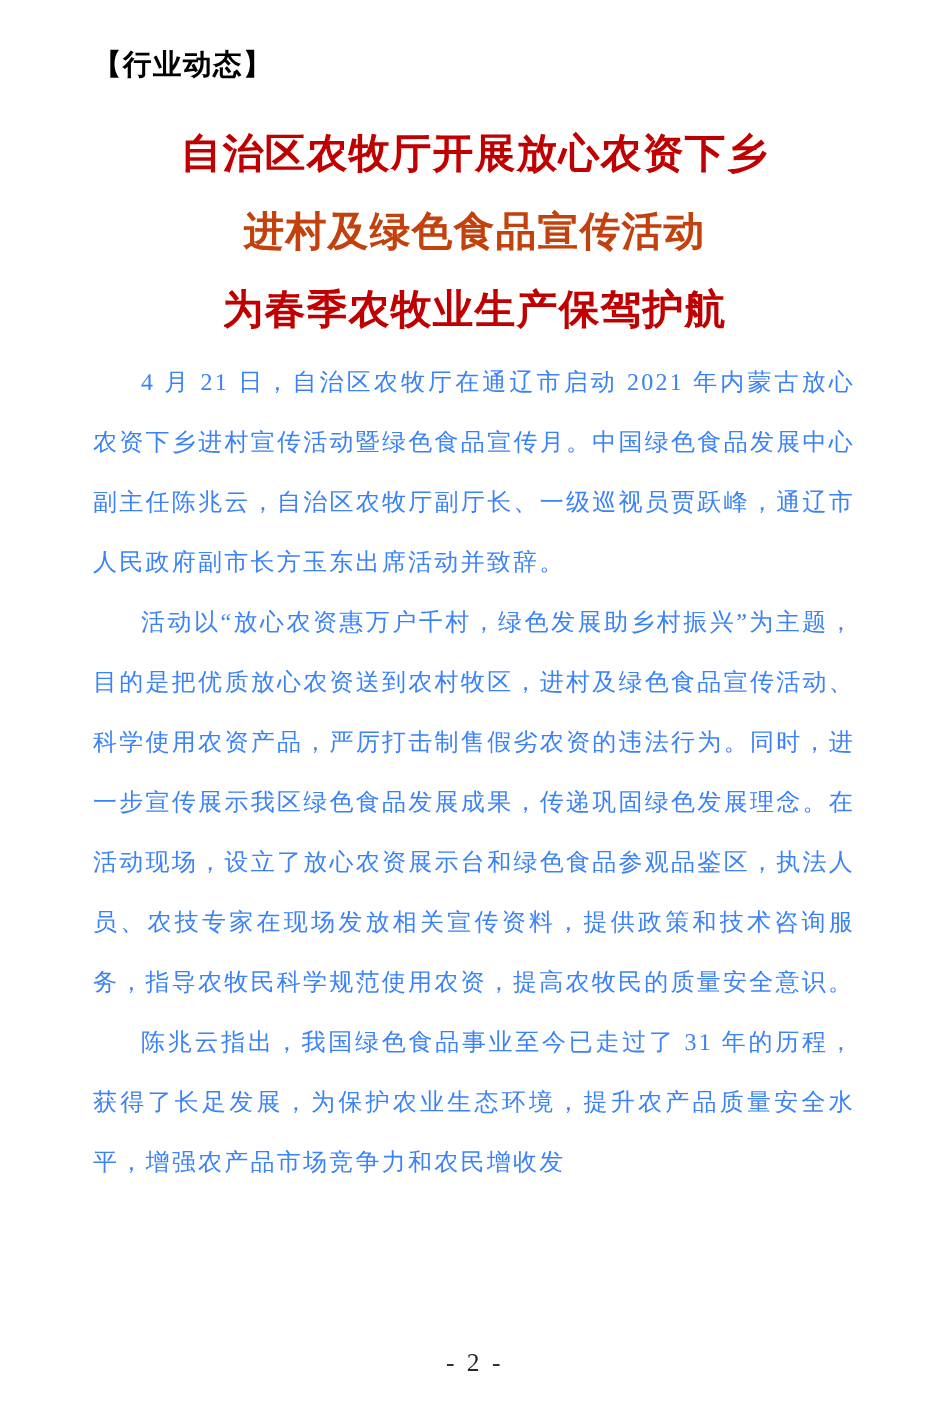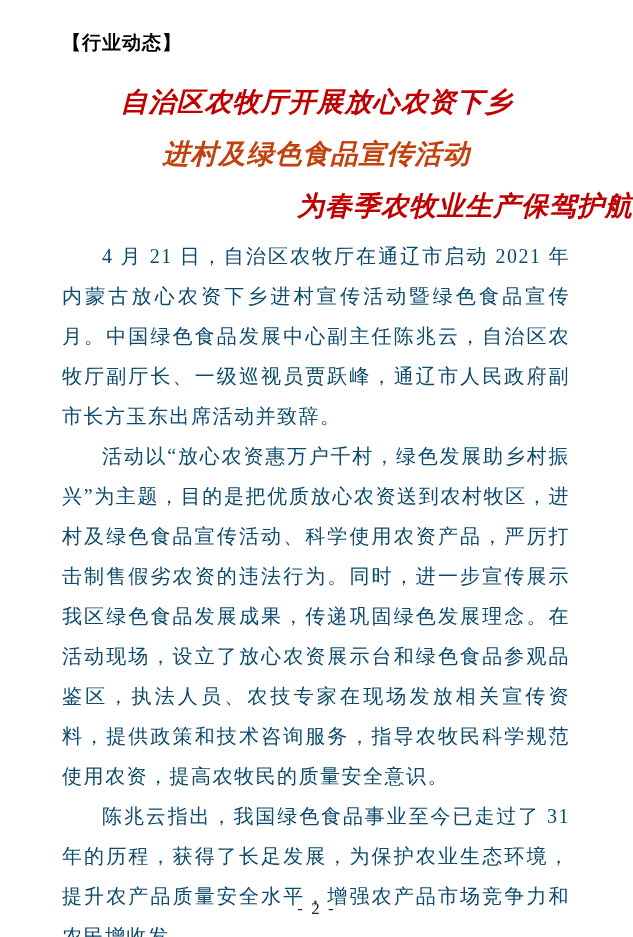--- a/index.html
+++ b/index.html
@@ -36,36 +36,35 @@
     text-align: center;
   }
   .title-line {
     font-family: "Liberation Serif", "DejaVu Serif", serif;
     font-weight: 700;
     font-size: 27px;
     line-height: 52px;
     letter-spacing: 1px;
     color: #c00000; 
     white-space: nowrap;
-    font-style: italic;
   }
   .body-block {
     position: absolute;
     top: 236px;
     left: 62px;
     width: 508px;
   }
   .body-block p {
     margin: 0;
-    font-size: 20px;
+    font-size: 16px;
     line-height: 40px;
     letter-spacing: 1.5px;
     text-align: justify;
     text-indent: 2em;
-    color: #0c4a6e;
+    color: #3b82f6;
   }
   .page-footer {
     position: absolute;
     bottom: 18px;
     left: 0;
     width: 633px;
     text-align: center;
     font-size: 17px;
     letter-spacing: 2px;
     color: #26262a;
@@ -74,21 +73,21 @@
 </head>
 <body>
 
 <div class="page">
 
   <div class="section-label">【行业动态】</div>
 
   <div class="title-block">
     <div class="title-line" style="color: rgb(192, 0, 0);">自治区农牧厅开展放心农资下乡</div>
     <div class="title-line" style="color: #c2410c;">进村及绿色食品宣传活动</div>
-    <div class="title-line" style="color: rgb(192, 0, 0); text-align: right;">为春季农牧业生产保驾护航</div>
+    <div class="title-line" style="color: rgb(192, 0, 0);">为春季农牧业生产保驾护航</div>
   </div>
 
   <div class="body-block">
     <p>4 月 21 日，自治区农牧厅在通辽市启动 2021 年内蒙古放心农资下乡进村宣传活动暨绿色食品宣传月。中国绿色食品发展中心副主任陈兆云，自治区农牧厅副厅长、一级巡视员贾跃峰，通辽市人民政府副市长方玉东出席活动并致辞。</p>
     <p>活动以“放心农资惠万户千村，绿色发展助乡村振兴”为主题，目的是把优质放心农资送到农村牧区，进村及绿色食品宣传活动、科学使用农资产品，严厉打击制售假劣农资的违法行为。同时，进一步宣传展示我区绿色食品发展成果，传递巩固绿色发展理念。在活动现场，设立了放心农资展示台和绿色食品参观品鉴区，执法人员、农技专家在现场发放相关宣传资料，提供政策和技术咨询服务，指导农牧民科学规范使用农资，提高农牧民的质量安全意识。</p>
     <p>陈兆云指出，我国绿色食品事业至今已走过了 31 年的历程，获得了长足发展，为保护农业生态环境，提升农产品质量安全水平，增强农产品市场竞争力和农民增收发</p>
   </div>
 
   <div class="page-footer">- 2 -</div>
 

